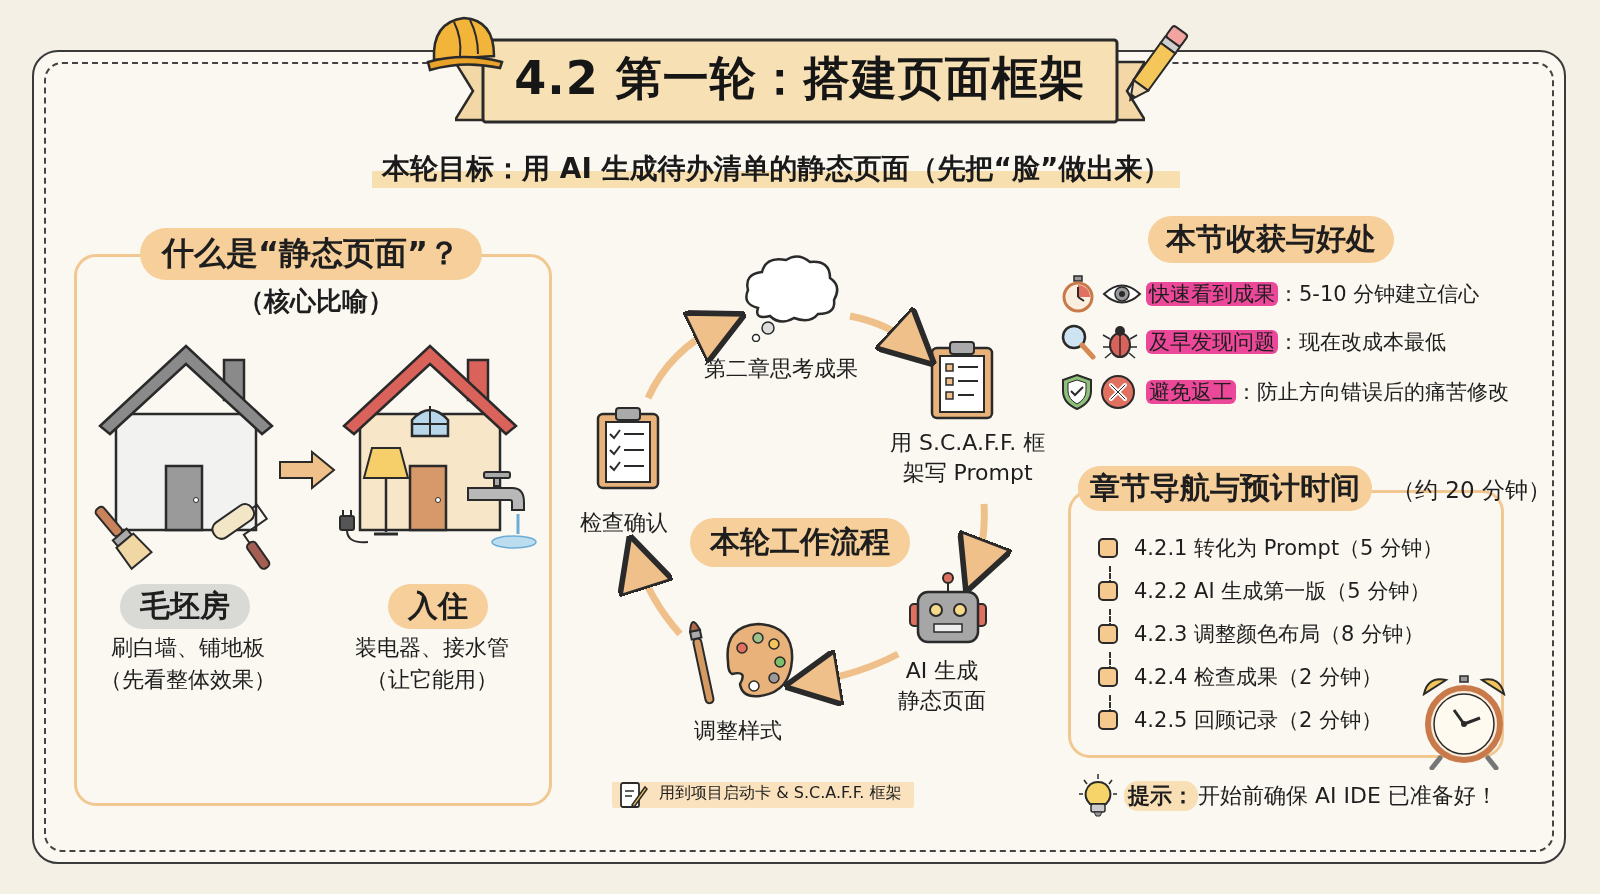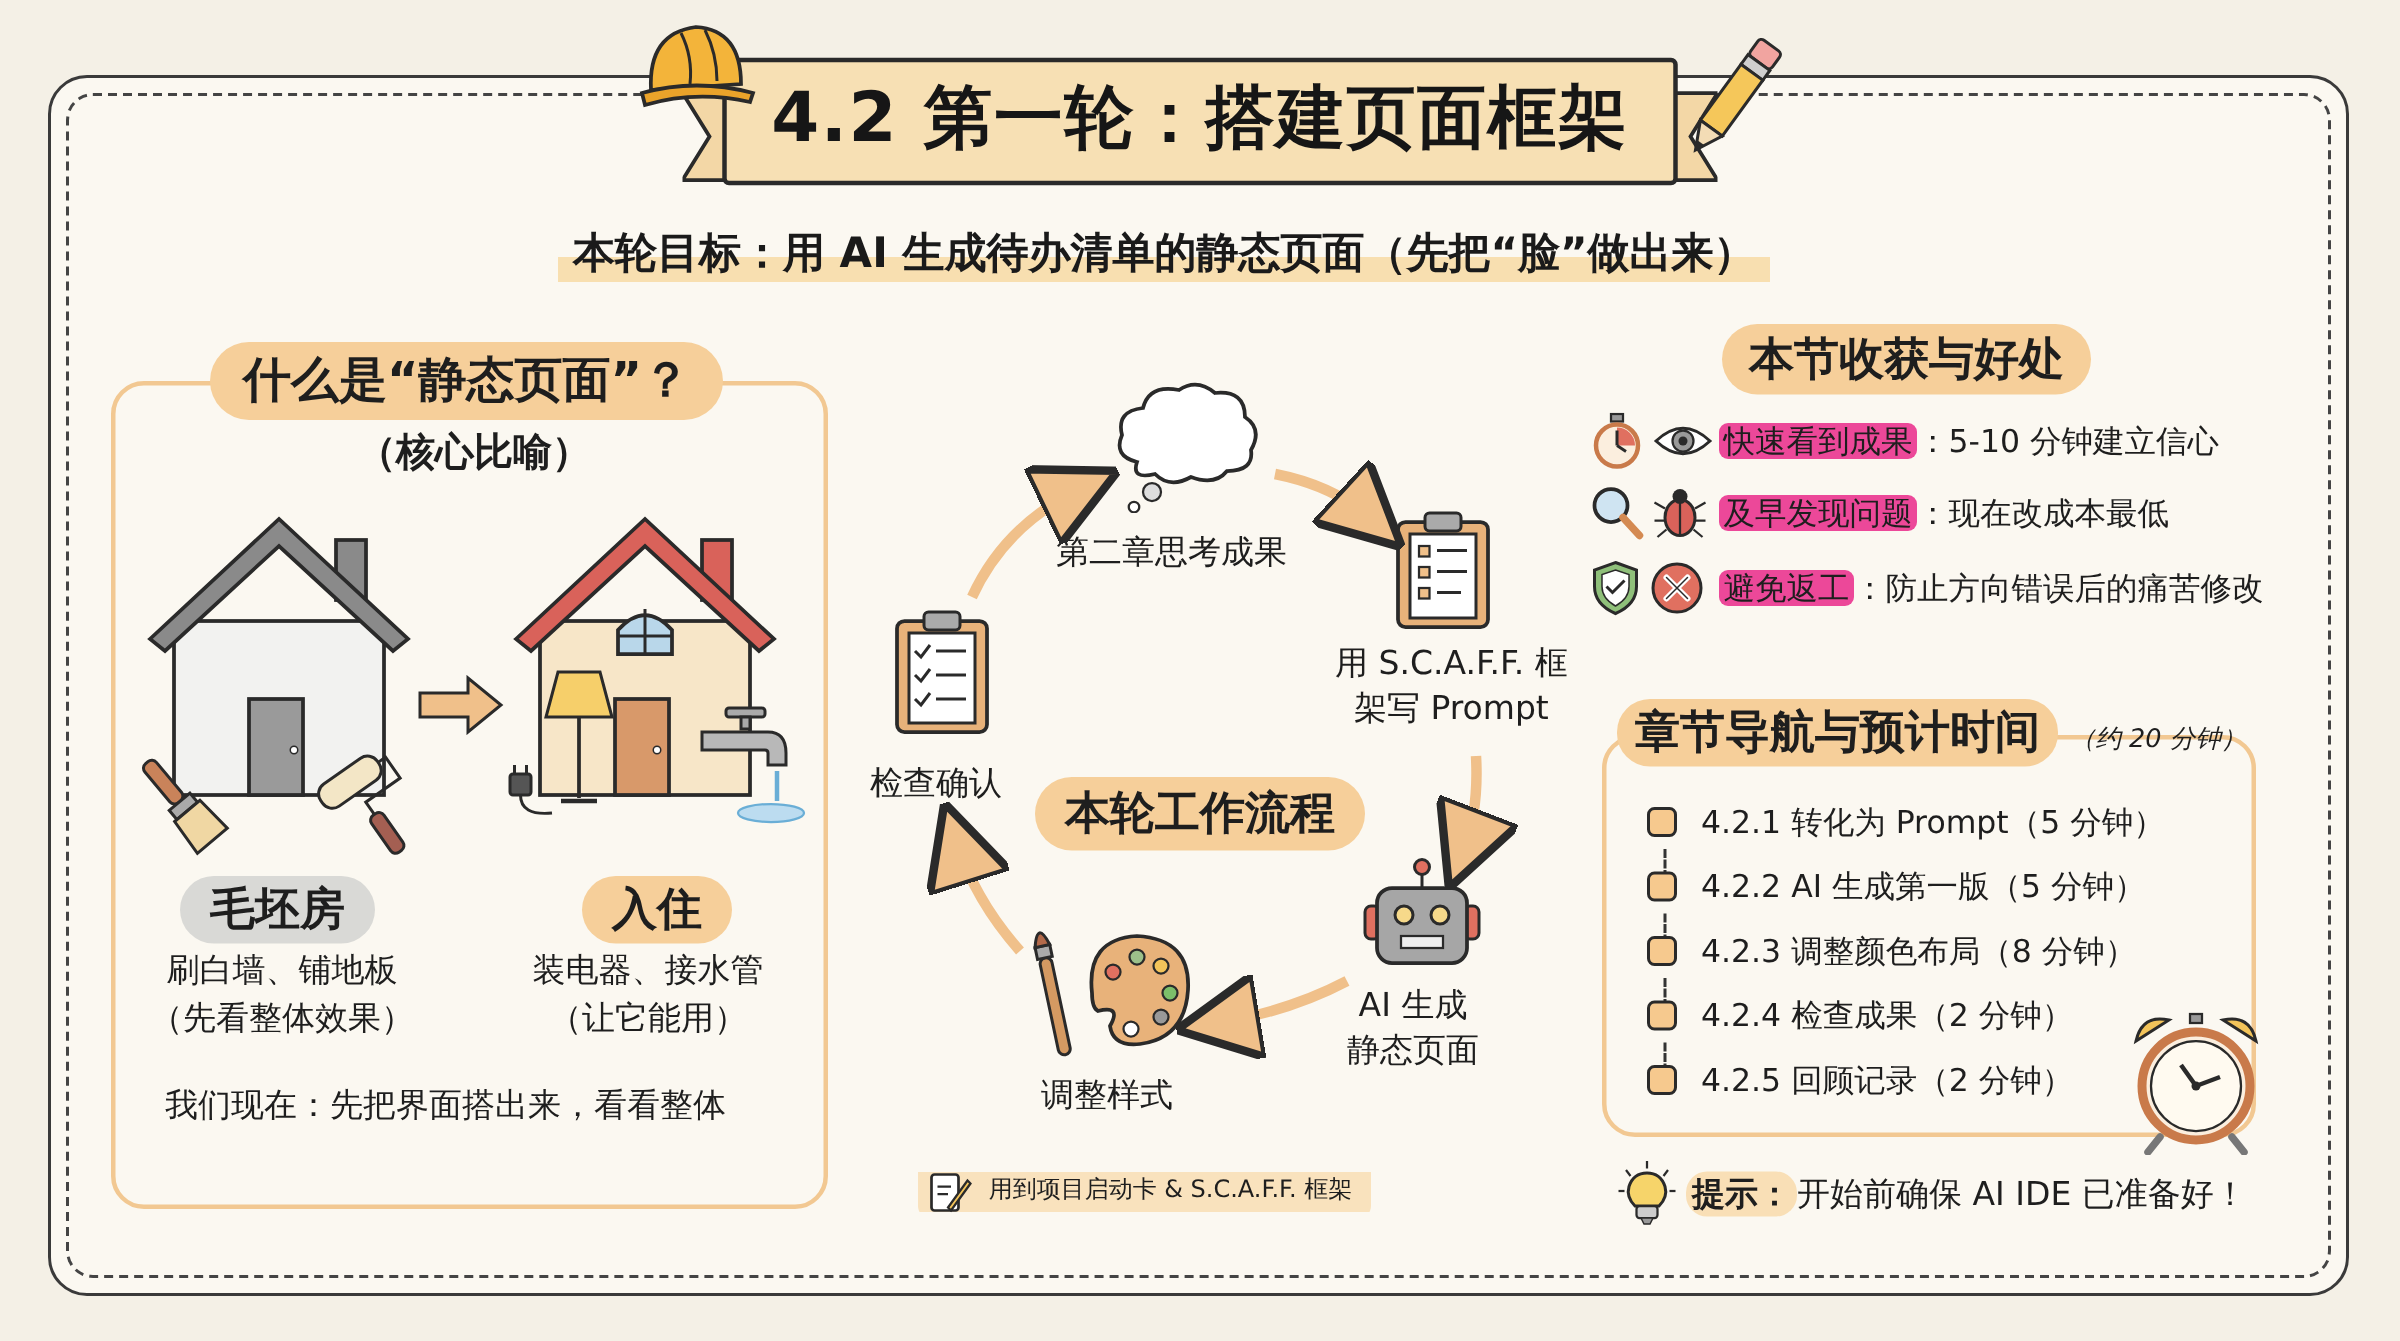--- a/index.html
+++ b/index.html
@@ -80,21 +80,21 @@
   .nav-panel {
     position:absolute; left:1068px; top:490px; width:436px; height:268px;
     border:3px solid #f2c892; border-radius:22px; box-sizing:border-box;
   }
   .nav-heading {
     position:absolute; left:1078px; top:466px; white-space:nowrap; display:flex; align-items:baseline;
   }
   .nav-heading .main {
     font-size:30px; font-weight:bold; background:#f6cf9a; border-radius:22px; padding:2px 12px;
   }
-  .nav-heading .time { font-size:17px; margin-left:8px;font-style:italic; }
+  .nav-heading .time { font-size:23px; margin-left:20px; }
   .nav-item { position:absolute; left:1098px; height:40px; display:flex; align-items:center; white-space:nowrap; }
   .checkbox {
     width:20px; height:20px; border:2.5px solid #2a2a2a; border-radius:5px; background:#f6c98e;
     margin-right:16px; box-sizing:border-box; cursor:pointer;
   }
   .nav-item .text { font-size:21px; }
   .nav-connector {
     position:absolute; left:1109px; width:0; height:20px; border-left:2px dashed #333;
   }
   .tip { position:absolute; left:1078px; top:774px; height:44px; display:flex; align-items:center; white-space:nowrap; }
@@ -200,21 +200,20 @@
 <div class="desc" style="left:100px;top:632px;width:176px;">
   <div>刷白墙、铺地板</div>
   <div>（先看整体效果）</div>
 </div>
 <div class="desc" style="left:344px;top:632px;width:176px;">
   <div>装电器、接水管</div>
   <div>（让它能用）</div>
 </div>
 
 <div class="note">
-  <div>我们现在：先把界面搭出来，看看整体</div>
 </div>
 
 <svg class="abs" style="left:740px;top:252px" width="104" height="90" viewBox="0 0 104 90">
   <path d="M18,56 Q2,52 8,38 Q4,22 22,20 Q26,4 46,8 Q58,0 70,10 Q90,8 90,26 Q102,34 94,48 Q96,62 78,62 Q70,72 54,66 Q40,74 30,64 Q14,68 18,56 Z" fill="#fff" stroke="#2a2a2a" stroke-width="2.5"></path>
   <circle cx="28" cy="76" r="6" fill="#ddd" stroke="#2a2a2a" stroke-width="1.5"></circle>
   <circle cx="16" cy="86" r="3.5" fill="#fff" stroke="#2a2a2a" stroke-width="1.5"></circle>
 </svg>
 <div class="flow-label" style="left:704px;top:354px;">第二章思考成果</div>
 
 <svg class="abs" style="left:930px;top:340px" width="64" height="80" viewBox="0 0 64 80">

